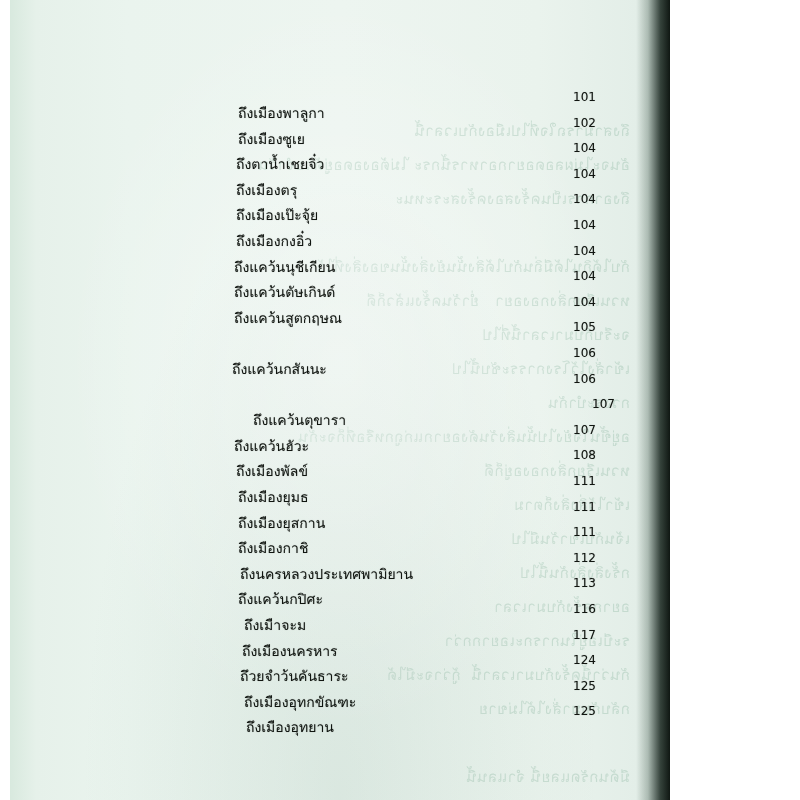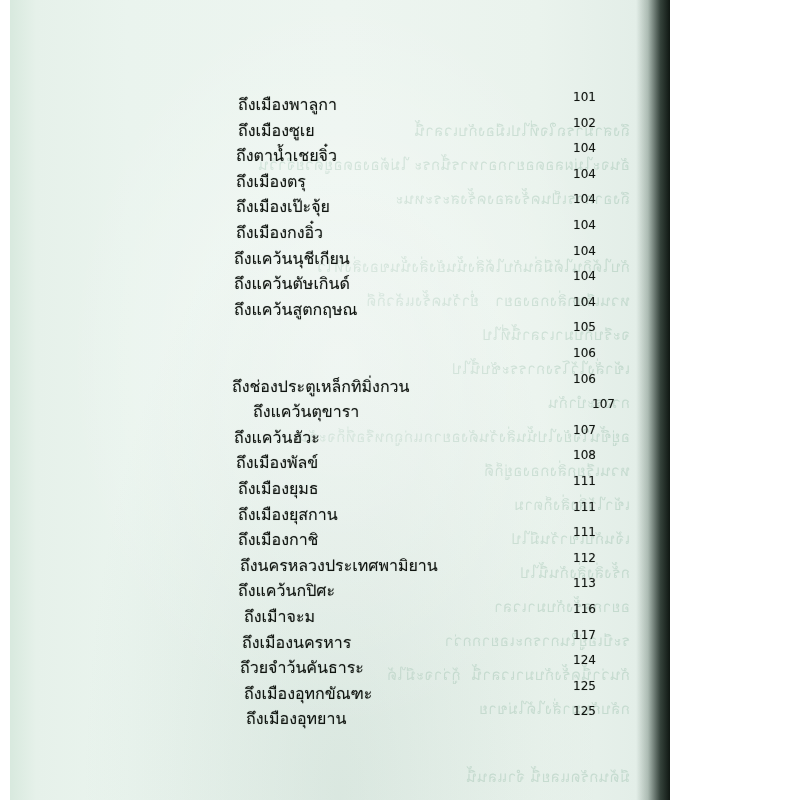--- a/index.html
+++ b/index.html
@@ -113,23 +113,23 @@
 
   .toc-row {
     position: absolute;
     height: 26px;
     line-height: 26px;
     white-space: nowrap;
   }
   .toc-title {
     position: absolute;
     left: 0;
-    top: 8px;
+    top: 16px;
     color: #101510;
-    font-size: 16px;
+    font-size: 14px;
     font-family: "DejaVu Sans", sans-serif;
     text-shadow: 0 0 1px rgba(0,0,0,0.30);
   }
   .toc-page {
     position: absolute;
     left: 540px;
     top: 0;
     width: 46px;
     text-align: right;
     color: #101510;
@@ -185,24 +185,24 @@
           <span class="toc-page">104</span>
         </div>
         <div class="toc-row" style="left: 0px; top: 288.8px; width: 600px;">
           <span class="toc-title" style="left: 224px;">ถึงแคว้นสูตกฤษณ</span>
           <span class="toc-page">104</span>
         </div>
         <div class="toc-row" style="left: 0px; top: 314.4px; width: 600px;">
           <span class="toc-page">105</span>
         </div>
         <div class="toc-row" style="left: 0px; top: 340px; width: 600px;">
+          <span class="toc-title" style="left: 222px;">ถึงแคว้นกสันนะ</span>
           <span class="toc-page">106</span>
         </div>
         <div class="toc-row" style="left: 0px; top: 365.6px; width: 600px;">
-          <span class="toc-title" style="left: 222px;">ถึงช่องประตูเหล็กทิมิ่งกวน</span>
           <span class="toc-page">106</span>
         </div>
         <div class="toc-row" style="left: 0px; top: 391.2px; width: 600px; margin-left: 19px;">
           <span class="toc-title" style="left: 224px;">ถึงแคว้นตุขารา</span>
           <span class="toc-page">107</span>
         </div>
         <div class="toc-row" style="left: 0px; top: 416.8px; width: 600px;">
           <span class="toc-title" style="left: 224px;">ถึงแคว้นฮัวะ</span>
           <span class="toc-page">107</span>
         </div>

